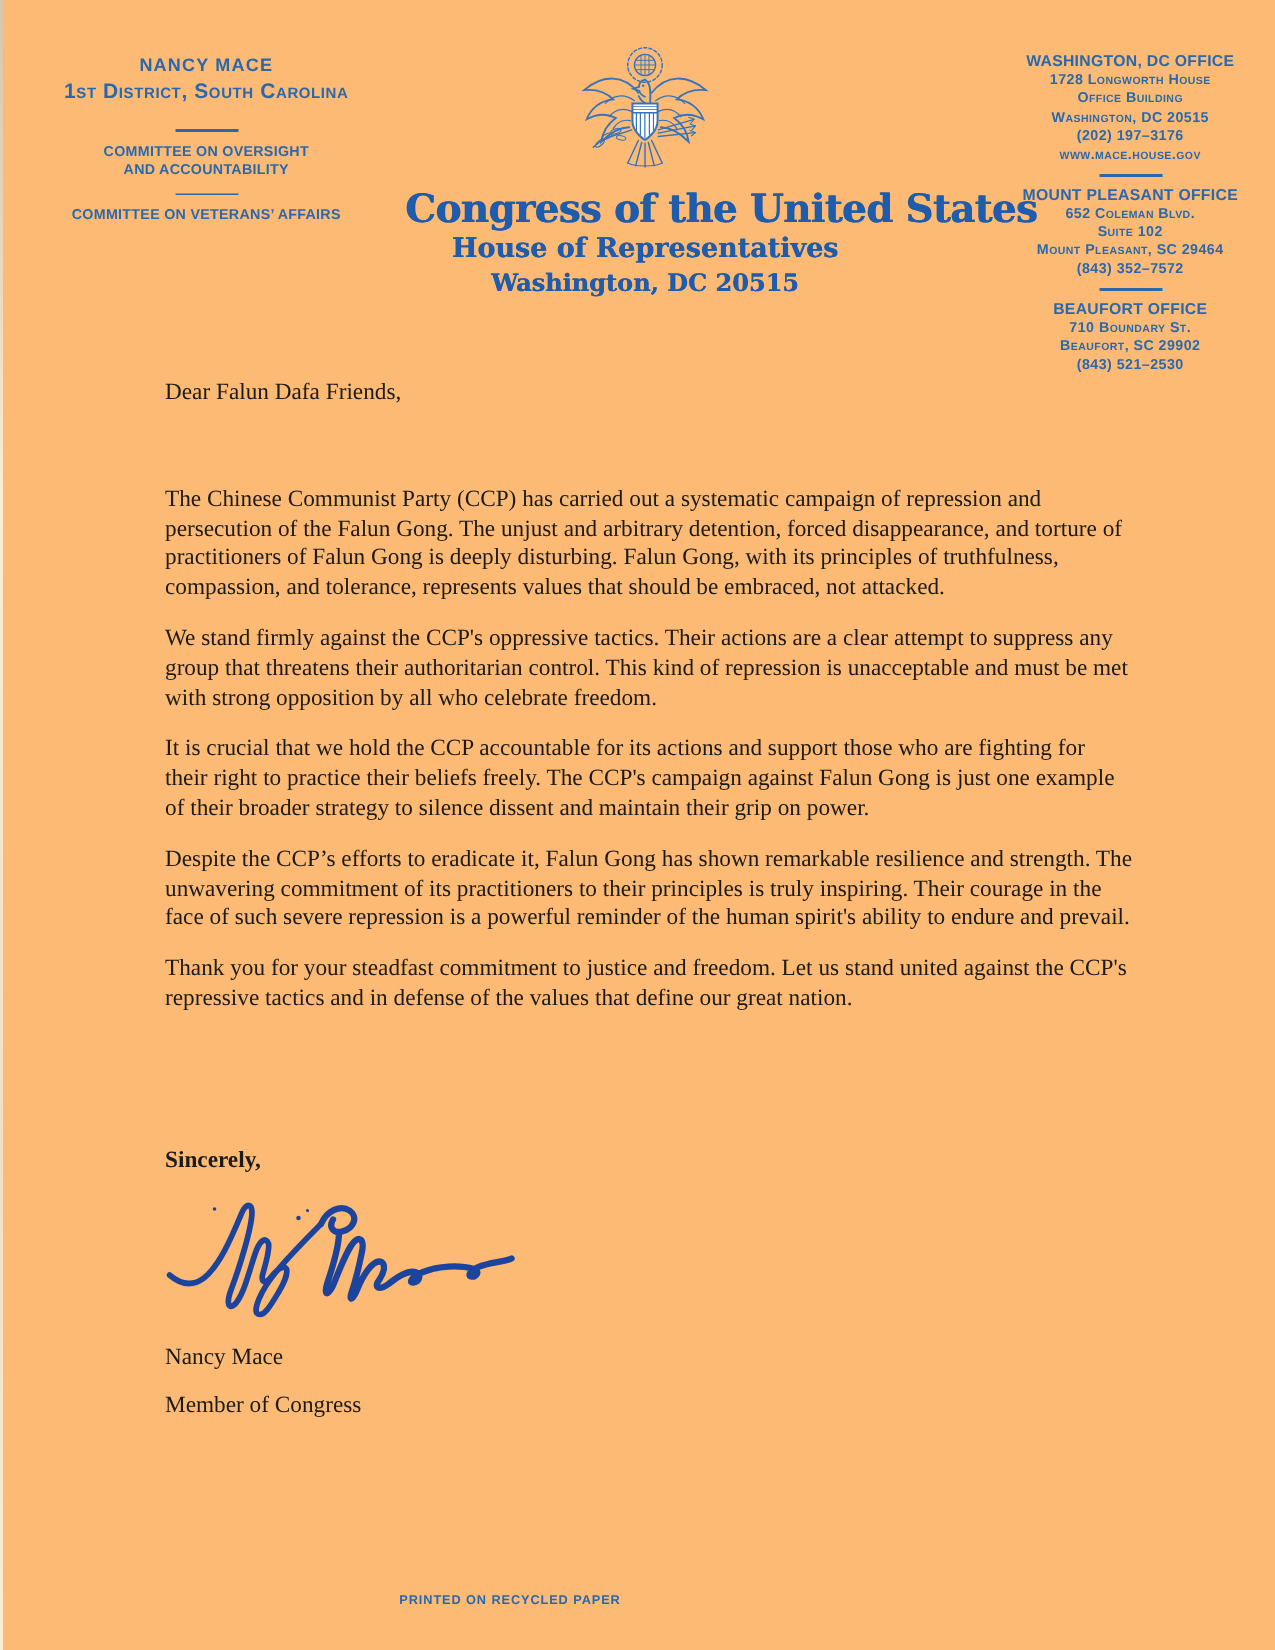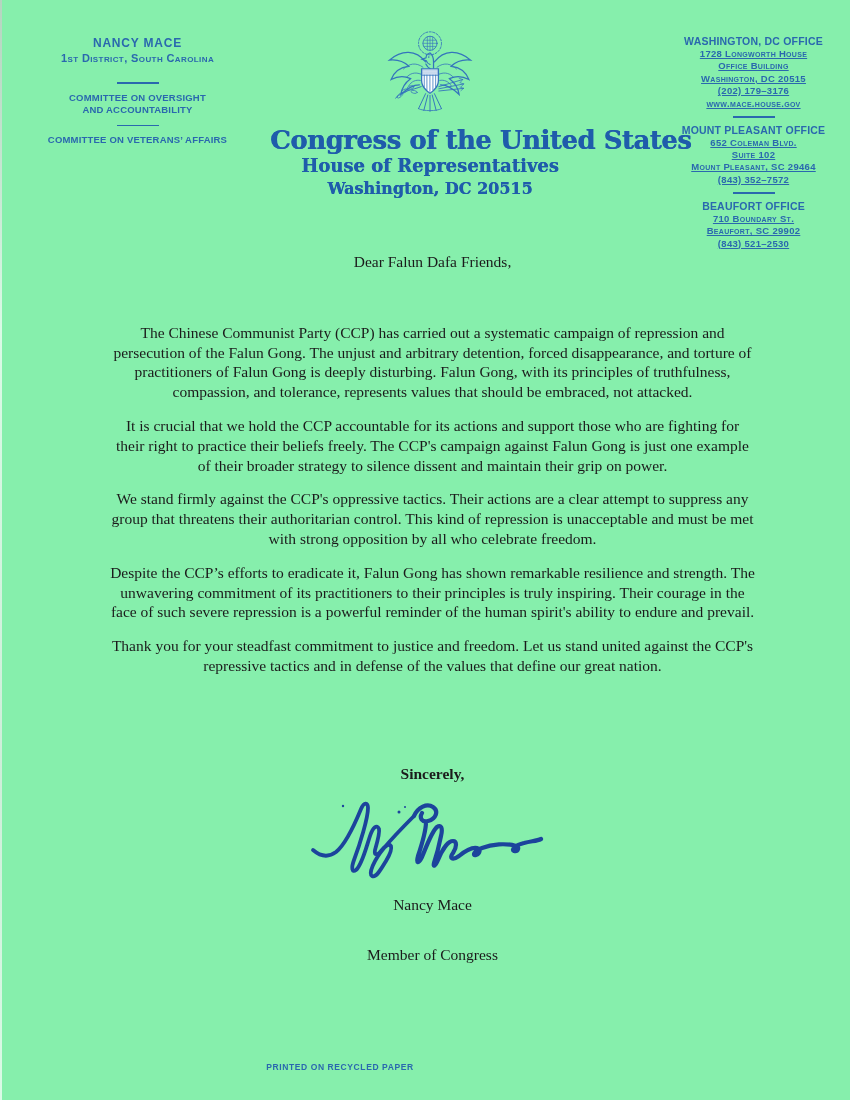--- a/index.html
+++ b/index.html
@@ -1,43 +1,43 @@
 <!DOCTYPE html>
 <html><head>
 <meta charset="utf-8">
 <style>
   html,body{margin:0;padding:0;background:#ffffff;}
   .page{
     position:relative;
     width:850px;height:1100px;
-    background:#86efac;
+    background:#fdba74;
     font-family:"Liberation Serif", serif;
     color:#1b1b1b;
     overflow:hidden;
   }
   .scan-edge{
     position:absolute;left:0;top:0;width:2px;height:100%;
     background:linear-gradient(to bottom,#c9c9c9 0%,#e6e6e6 18%,#ffffff 30%,#ededed 70%,#ffffff 100%);
     opacity:.7;
   }
   
   .lh-left,.lh-right{
     position:absolute;top:36px;
     width:195px;text-align:center;
     font-family:"Liberation Sans", sans-serif;
     color:#2a68ae;
   }
   .lh-left{left:40px;}
   .lh-right{left:656px;top:35px;}
   .member-name{font-size:12px;font-weight:bold;letter-spacing:.8px;margin-bottom:2px;}
-  .member-district{font-size:11px;font-weight:bold;font-variant:small-caps;letter-spacing:.4px;margin-bottom:18px;}
+  .member-district{font-size:14px;font-weight:bold;font-variant:small-caps;letter-spacing:.4px;margin-bottom:18px;}
   .committee{font-size:9.5px;font-weight:bold;letter-spacing:.2px;line-height:12.5px;}
   .sep{width:42px;height:1.6px;background:#2a68ae;margin:8px auto 8px auto;border:none;}
   .office-name{font-size:10.5px;font-weight:bold;letter-spacing:.2px;line-height:13px;}
-  .office .line{display:block;font-size:9.5px;font-weight:bold;font-variant:small-caps;letter-spacing:.3px;line-height:12.4px;text-decoration:underline;}
+  .office .line{display:block;font-size:9.5px;font-weight:bold;font-variant:small-caps;letter-spacing:.3px;line-height:12.4px;}
   .lh-right .sep{margin:6px auto;}
   .lh-center{
     position:absolute;left:270px;top:30px;width:320px;text-align:center;color:#1f5cab;
   }
   .seal{display:block;margin:0 auto 4px auto;}
   .congress-title{
     font-family:"DejaVu Serif", serif;font-weight:bold;
     font-size:26px;letter-spacing:-.5px;line-height:28px;color:#1f5cab;
     text-shadow:.4px 0 0 #1f5cab;white-space:nowrap;
   }
@@ -45,28 +45,28 @@
     font-family:"DejaVu Serif", serif;font-weight:bold;
     font-size:18px;line-height:24px;color:#1f5cab;text-shadow:.3px 0 0 #1f5cab;
   }
   .dc-line{
     font-family:"DejaVu Serif", serif;font-weight:bold;
     font-size:16px;line-height:22px;color:#1f5cab;text-shadow:.3px 0 0 #1f5cab;
   }
   
   .letter-body{
     position:absolute;left:110px;top:252px;width:645px;
-    font-size:15.5px;line-height:19.8px;text-align:center;
+    font-size:15.5px;line-height:19.8px;
   }
   .salutation{margin:0 0 51px 0;}
   .para{margin:0 0 14px 0;}
   .closing{margin:88px 0 0 0;font-weight:bold;}
   .signature{margin:12px 0 0 -4px;height:95px;}
   .sig-name{margin:4px 0 0 0;}
-  .sig-title{margin:31px 0 0 0;}
+  .sig-title{margin:13px 0 0 0;}
   
   .page-footer{
     position:absolute;left:0;top:1056px;width:680px;text-align:center;
   }
   .footer-note{
     font-family:"Liberation Sans", sans-serif;
     font-size:8.5px;font-weight:bold;letter-spacing:.6px;color:#2a68ae;
   }
 </style>
 </head>
@@ -122,21 +122,21 @@
     <div class="house-subtitle">House of Representatives</div>
     <div class="dc-line">Washington, DC 20515</div>
   </div>
 
   <div class="lh-right">
     <div class="office">
       <div class="office-name">WASHINGTON, DC OFFICE</div>
       <span class="line">1728 Longworth House</span>
       <span class="line">Office Building</span>
       <span class="line">Washington, DC 20515</span>
-      <span class="line">(202) 179–3176</span>
+      <span class="line">(202) 197–3176</span>
       <span class="line">www.mace.house.gov</span>
     </div>
     <div class="sep"></div>
     <div class="office">
       <div class="office-name">MOUNT PLEASANT OFFICE</div>
       <span class="line">652 Coleman Blvd.</span>
       <span class="line">Suite 102</span>
       <span class="line">Mount Pleasant, SC 29464</span>
       <span class="line">(843) 352–7572</span>
     </div>
@@ -145,22 +145,22 @@
       <div class="office-name">BEAUFORT OFFICE</div>
       <span class="line">710 Boundary St.</span>
       <span class="line">Beaufort, SC 29902</span>
       <span class="line">(843) 521–2530</span>
     </div>
   </div>
 
   <main class="letter-body">
     <p class="salutation">Dear Falun Dafa Friends,</p>
     <p class="para">The Chinese Communist Party (CCP) has carried out a systematic campaign of repression and persecution of the Falun Gong. The unjust and arbitrary detention, forced disappearance, and torture of practitioners of Falun Gong is deeply disturbing. Falun Gong, with its principles of truthfulness, compassion, and tolerance, represents values that should be embraced, not attacked.</p>
+    <p class="para">We stand firmly against the CCP's oppressive tactics. Their actions are a clear attempt to suppress any group that threatens their authoritarian control. This kind of repression is unacceptable and must be met with strong opposition by all who celebrate freedom.</p>
     <p class="para">It is crucial that we hold the CCP accountable for its actions and support those who are fighting for their right to practice their beliefs freely. The CCP's campaign against Falun Gong is just one example of their broader strategy to silence dissent and maintain their grip on power.</p>
-    <p class="para">We stand firmly against the CCP's oppressive tactics. Their actions are a clear attempt to suppress any group that threatens their authoritarian control. This kind of repression is unacceptable and must be met with strong opposition by all who celebrate freedom.</p>
     <p class="para">Despite the CCP’s efforts to eradicate it, Falun Gong has shown remarkable resilience and strength. The unwavering commitment of its practitioners to their principles is truly inspiring. Their courage in the face of such severe repression is a powerful reminder of the human spirit's ability to endure and prevail.</p>
     <p class="para">Thank you for your steadfast commitment to justice and freedom. Let us stand united against the CCP's repressive tactics and in defense of the values that define our great nation.</p>
 
     <p class="closing">Sincerely,</p>
 
     <div class="signature">
       <svg viewBox="0 0 250 95" width="250" height="95" aria-hidden="true">
         <g stroke="#1c449c" fill="none" stroke-linecap="round" stroke-linejoin="round">
           <path stroke-width="3.8" d="M7,54 C14,60 22,62 30,56 C40,48 48,30 55,13 C58,6 62,6 62,12 C62,22 54,48 48,64 C45,72 46,77 50,74 C56,69 60,52 64,40 C67,31 71,28 73,33 C74,37 71,47 69,54 C68,59 71,60 75,55 C79,50 83,47 85,50 C86,53 83,60 80,65 C74,75 70,82 66,80 C62,78 68,64 78,52 C88,40 100,28 108,20"></path>
           <path stroke-width="4.2" d="M108,20 C112,11 121,7 127,11 C133,15 130,23 122,25 C116,26.5 113,22 116,17 M120,26 C120,34 116,48 112,60 C110,67 112,69 116,61 C121,49 126,35 131,31 C135,28 137,32 135,40 C133,50 130,61 128,67 C127,71 129,71 132,64 C136,54 142,45 147,45 C151,45 151,51 147,57 C143,62 146,65 153,60 C159,55 166,51 171,52 C175,53 174,58 170,59 C166,60 168,55 176,52 C186,48 200,47 210,50 C214,51 212,56 208,55 C205,54 209,49 218,47 C226,45 231,45 235,43"></path>

